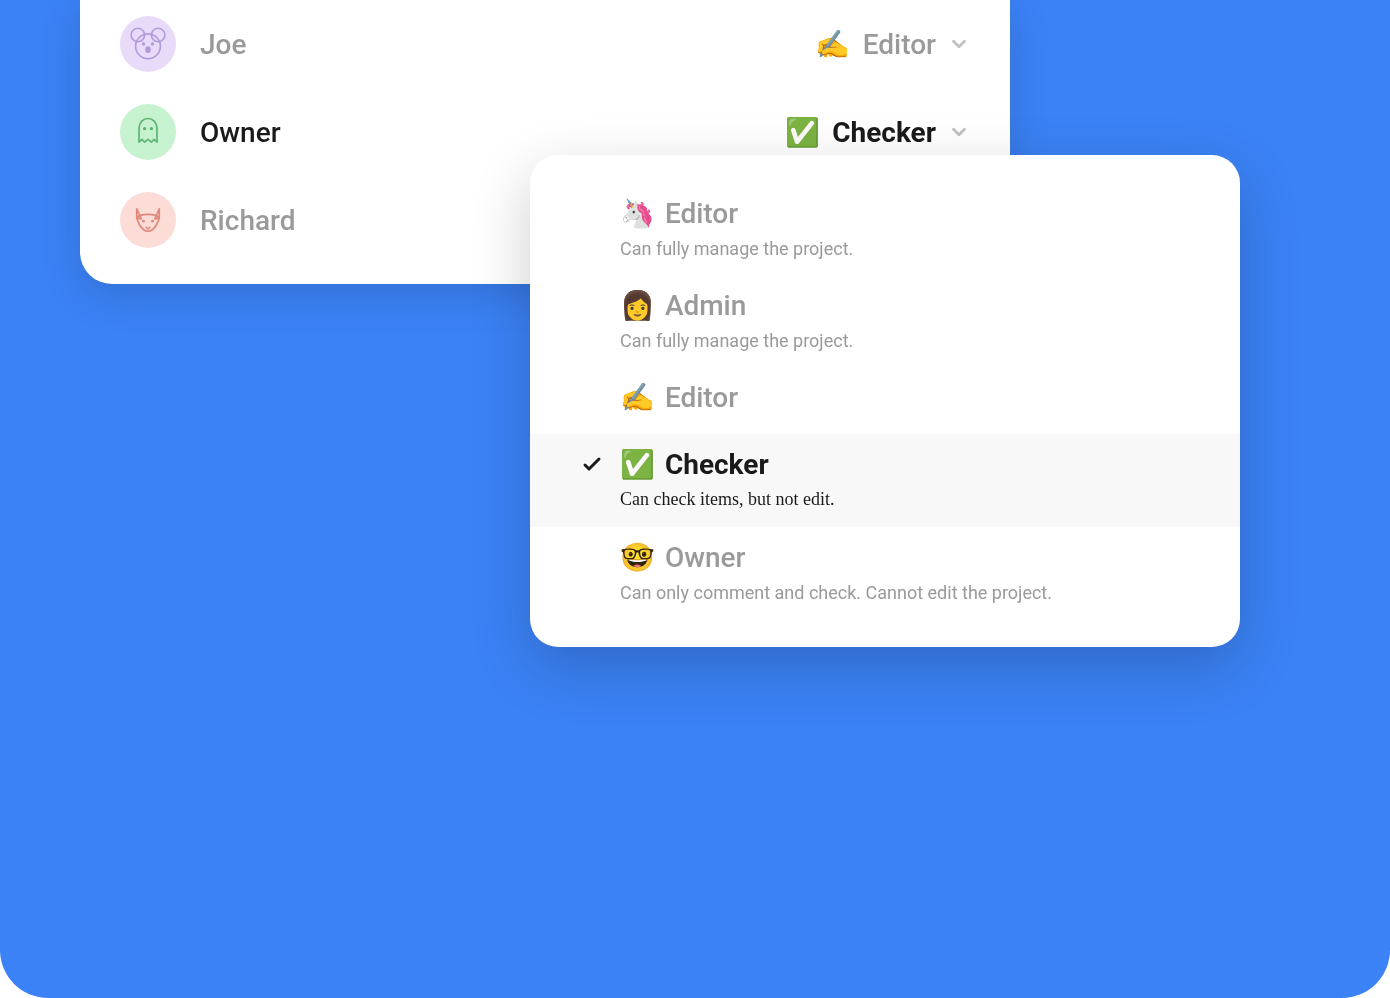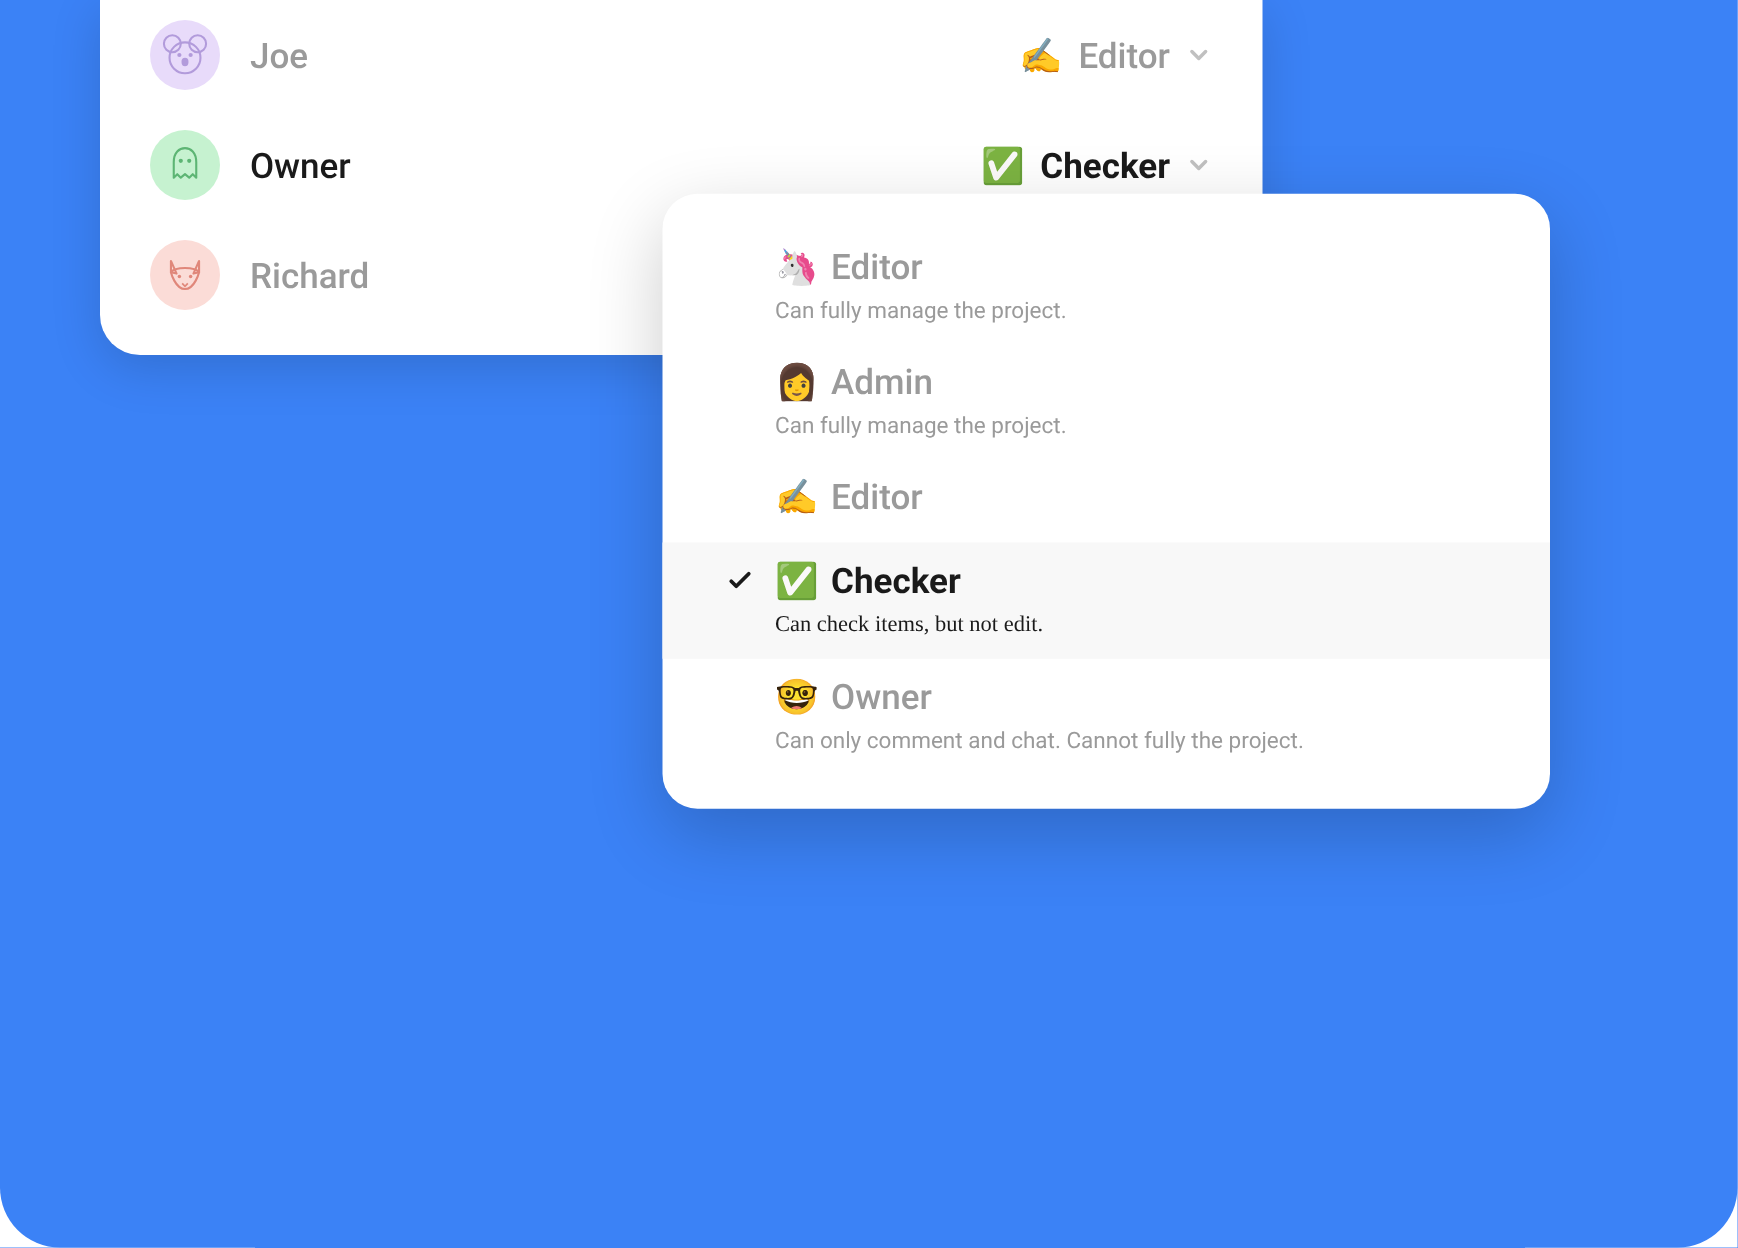--- a/index.html
+++ b/index.html
@@ -245,19 +245,19 @@
       </div>
     </div>
 
     <div class="dropdown-item">
       <div class="check-col"></div>
       <div class="item-body">
         <div class="item-title">
           <span class="item-emoji">🤓</span>
           <span>Owner</span>
         </div>
-        <div class="item-desc">Can only comment and chat. Cannot fully the project.</div>
+        <div class="item-desc">Can only comment and check. Cannot edit the project.</div>
       </div>
     </div>
 
   </div>
 
 </div>
 
 </body></html>

